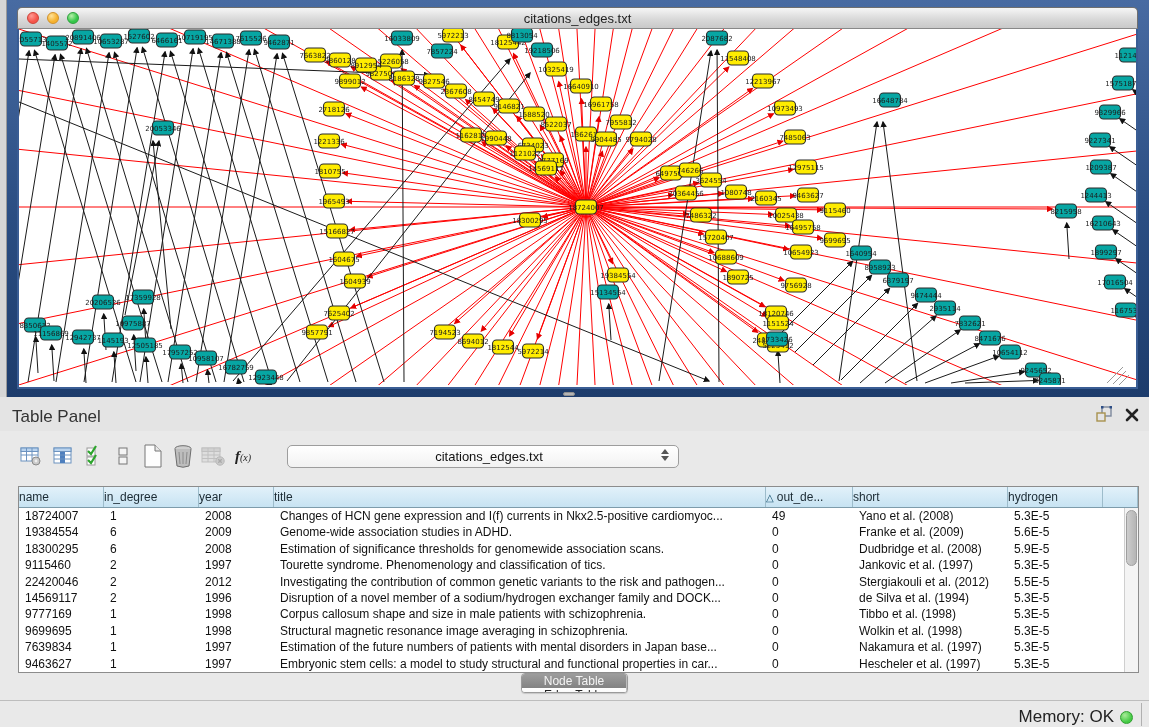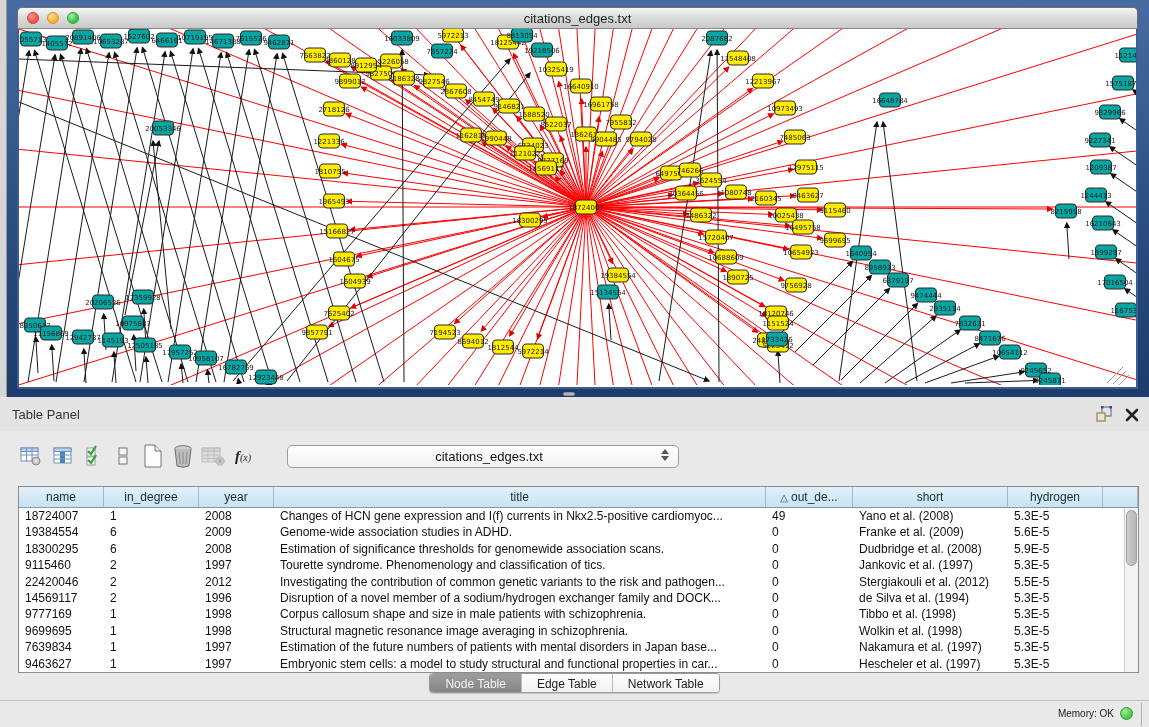--- a/index.html
+++ b/index.html
@@ -25,21 +25,21 @@
             border:2px solid #3a5d94; border-top:none; overflow:hidden; }
   .canvas svg { display:block; }
 
   .grip { position:absolute; left:563px; top:392px; width:12px; height:4px;
           background:#b5b5b5; border:1px solid #8f8f8f; border-radius:2px; }
 
   .table-panel { position:absolute; left:0; top:397px; width:1149px; height:303px;
                  background:#e9e9e9; }
   .panel-header { position:absolute; left:0; top:0; width:1149px; height:34px;
                   background:#e4e4e4; }
-  .panel-title { position:absolute; left:12px; top:10px; font-size:13px; color:#333; }
+  .panel-title { position:absolute; left:12px; top:10px; font-size:17px; color:#333; }
   .panel-actions { position:absolute; right:10px; top:9px; display:flex; gap:12px; align-items:center; }
 
   .toolbar { position:absolute; left:0; top:42px; width:1149px; height:38px;text-align:center; }
   .tb-icon { position:absolute; top:4px; width:26px; height:26px; display:flex;
              align-items:center; justify-content:center; cursor:default; }
   .fx { font-family:"Liberation Serif", serif; font-style:italic; font-weight:bold;
         font-size:15px; color:#222; }
   .fx small { font-size:10px; font-weight:normal; }
   .combo { position:absolute; left:287px; top:6px; width:392px; height:23px;
            background:linear-gradient(#ffffff,#f2f2f2); border:1px solid #9d9d9d;
@@ -47,49 +47,49 @@
            padding-left:12px; }
   .combo-arrows { position:absolute; right:9px; top:3px; display:flex; flex-direction:column; gap:2px; }
   .combo-arrows i { width:0; height:0; border-left:4px solid transparent; border-right:4px solid transparent; }
   .combo-arrows i.up   { border-bottom:5px solid #555; }
   .combo-arrows i.down { border-top:5px solid #555; }
 
   .tablebox { position:absolute; left:18px; top:89px; width:1121px; height:187px;
               background:#fff; border:1px solid #8c8c8c; }
   .thead { display:flex; height:21px; background:linear-gradient(#e2f1fa,#c7e3f2);
            border-bottom:1px solid #7e9cab; }
-  .th { font-size:12px; color:#1b2a33; text-align:center; line-height:20px;
+  .th { font-size:12px; color:#1b2a33; line-height:20px;
         border-right:1px solid #9dbccb; overflow:hidden; white-space:nowrap; }
   .sort-tri { color:#14506e; font-size:10px; margin-right:3px; }
   .tbody { position:relative; }
   .tr { display:flex; height:16.4px; line-height:16.4px; }
   .td { font-size:12px; color:#111; padding-left:6px; overflow:hidden;
         white-space:nowrap; text-overflow:clip; }
   .c0{width:85px}.c1{width:95px}.c2{width:75px}.c3{width:492px}.c4{width:87px}.c5{width:155px}.c6{width:95px}
   .cfill{flex:1}
   .vscroll { position:absolute; right:0; top:21px; bottom:0; width:14px;
              background:#f4f4f4; border-left:1px solid #cfcfcf; }
   .vthumb { position:absolute; left:1px; top:2px; width:11px; height:56px;
             background:linear-gradient(90deg,#cdcdcd,#b5b5b5); border:1px solid #9e9e9e;
             border-radius:6px; }
 
   .tabs-row { position:absolute; left:0; top:276px; width:1149px; height:22px;
               display:flex; justify-content:center; }
   .seg { display:flex; border:1px solid #9a9a9a; border-radius:4px; overflow:hidden;
-         height:20px; background:#fff; box-shadow:0 1px 1px rgba(0,0,0,.15); }
+         height:20px; background:#fff; box-shadow:0 1px 1px rgba(0,0,0,.15);flex-direction:column; }
   .seg button { font-family:"Liberation Sans", sans-serif; font-size:12px; color:#222;
                 background:linear-gradient(#ffffff,#efefef); border:none;
                 border-right:1px solid #bdbdbd; padding:0 15px; height:20px; }
   .seg button:last-child { border-right:none; }
   .seg button.sel { background:linear-gradient(#9d9d9d,#828282); color:#f4f4f4; }
 
   .statusbar { position:absolute; left:0; top:700px; width:1149px; height:27px;
                background:#e9e9e9; border-top:1px solid #bdbdbd; }
   .status-right { position:absolute; right:16px; top:6px; display:flex; align-items:center; gap:6px; }
-  .status-text { font-size:10px; color:#222; }
+  .status-text { font-size:17px; color:#222; }
   .status-dot { width:13px; height:13px; border-radius:50%;
                 background:radial-gradient(circle at 35% 30%, #a9eb9a, #44ca44 65%);
                 border:1px solid #2f9e2f; }
   .status-sep { position:absolute; right:7px; top:2px; width:1px; height:23px; background:#b0b0b0; }
 </style>
 </head>
 <body>
 
 <div class="top-section">
   <div class="left-gutter"></div>

